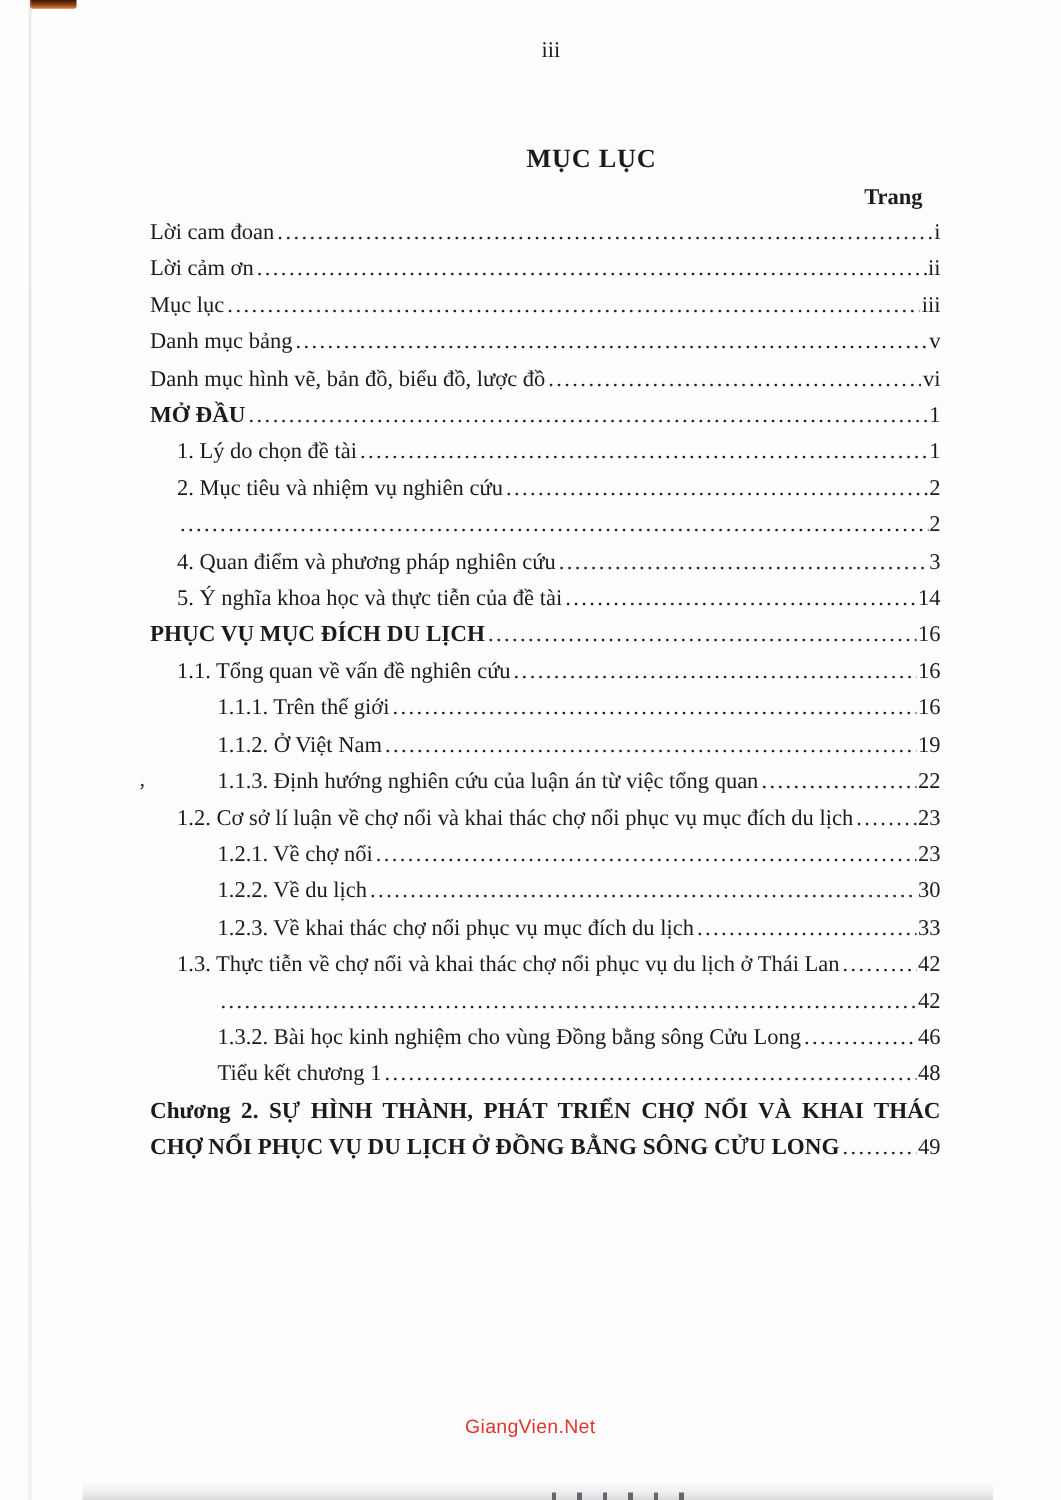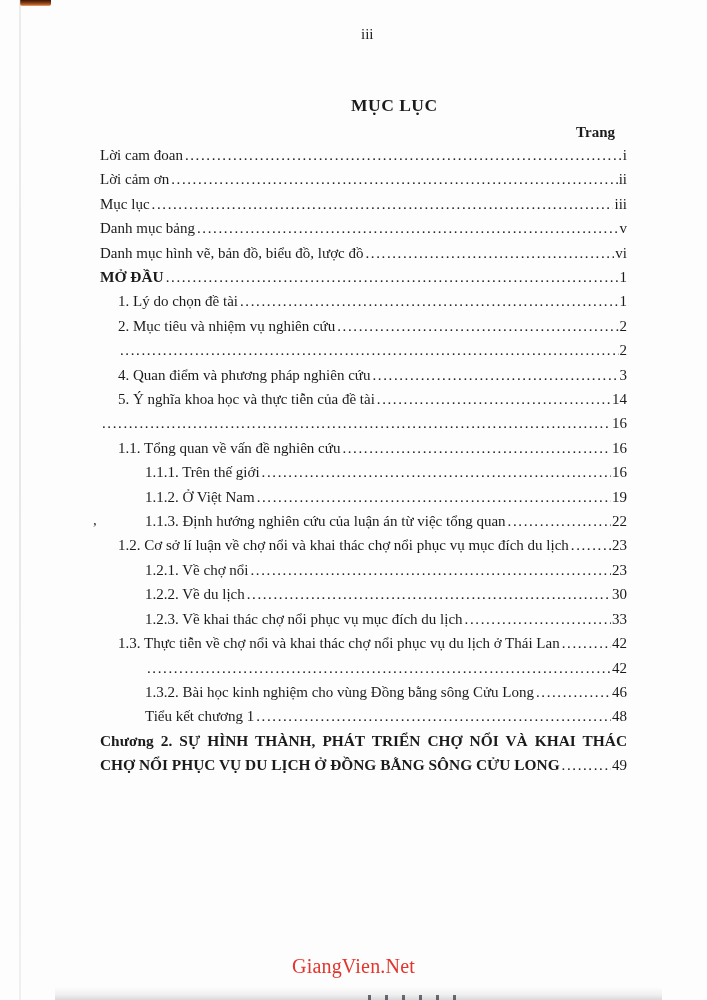--- a/index.html
+++ b/index.html
@@ -28,42 +28,42 @@
     background:repeating-linear-gradient(90deg,#3c3c46 0 3px,transparent 3px 17px);
     opacity:.75;
   }
   
   .page-num{position:absolute;top:26px;left:361px;font-size:15px;}
   .doc-title{position:absolute;top:95px;left:351px;font-size:17.5px;font-weight:bold;letter-spacing:.5px;}
   .col-header{position:absolute;top:124px;right:92px;font-size:15px;font-weight:bold;}
   
   .toc{position:absolute;left:100px;top:143px;width:527px;}
   .toc-row{
-    display:flex;align-items:flex-end;
+    display:flex;align-items:flex-start;
     height:24.42px;line-height:24.42px;
     font-size:15px;white-space:nowrap;
   }
   .toc-row.lvl1{padding-left:18px;}
   .toc-row.lvl2{padding-left:45px;}
   .toc-row.bold{font-weight:bold;font-size:15.4px;}
   .toc-row.justify{display:block;text-align:justify;text-align-last:justify;}
   .toc-label{flex:0 0 auto;}
   .toc-leader{
     flex:1 1 auto;min-width:0;overflow:hidden;
     letter-spacing:1.6px;color:#202020;padding-left:2px;
     font-weight:normal;font-size:15px;
   }
   .toc-leader::after{content:"..................................................................................................................................";}
   .toc-page{flex:0 0 auto;padding-left:1px;font-weight:normal;font-size:15px;}
   .artifact-comma{position:absolute;left:93px;top:512px;font-size:15px;color:#333;}
   
   .watermark{
     position:absolute;left:0;right:0;top:943px;text-align:center;
-    font-family:Liberation Serif, serif;
-    font-size:20px;letter-spacing:.2px;margin-top:12px;
+    font-family:Liberation Sans, sans-serif;
+    font-size:13px;letter-spacing:.2px;
   }
 </style>
 </head>
 <body style="background: rgb(253, 253, 253); color: rgb(27, 27, 27);">
 
 <div class="corner-mark"></div>
 <div class="fold-line"></div>
 <div class="bottom-shade"></div>
 <div class="bottom-glyphs"></div>
 
@@ -120,20 +120,21 @@
       <span class="toc-label">4. Quan điểm và phương pháp nghiên cứu</span>
       <span class="toc-leader"></span>
       <span class="toc-page">3</span>
     </div>
     <div class="toc-row lvl1">
       <span class="toc-label">5. Ý nghĩa khoa học và thực tiễn của đề tài</span>
       <span class="toc-leader"></span>
       <span class="toc-page">14</span>
     </div>
     <div class="toc-row lvl0 bold">
+      <span class="toc-label">PHỤC VỤ MỤC ĐÍCH DU LỊCH</span>
       <span class="toc-leader"></span>
       <span class="toc-page">16</span>
     </div>
     <div class="toc-row lvl1">
       <span class="toc-label">1.1. Tổng quan về vấn đề nghiên cứu</span>
       <span class="toc-leader"></span>
       <span class="toc-page">16</span>
     </div>
     <div class="toc-row lvl2">
       <span class="toc-label">1.1.1. Trên thế giới</span>

